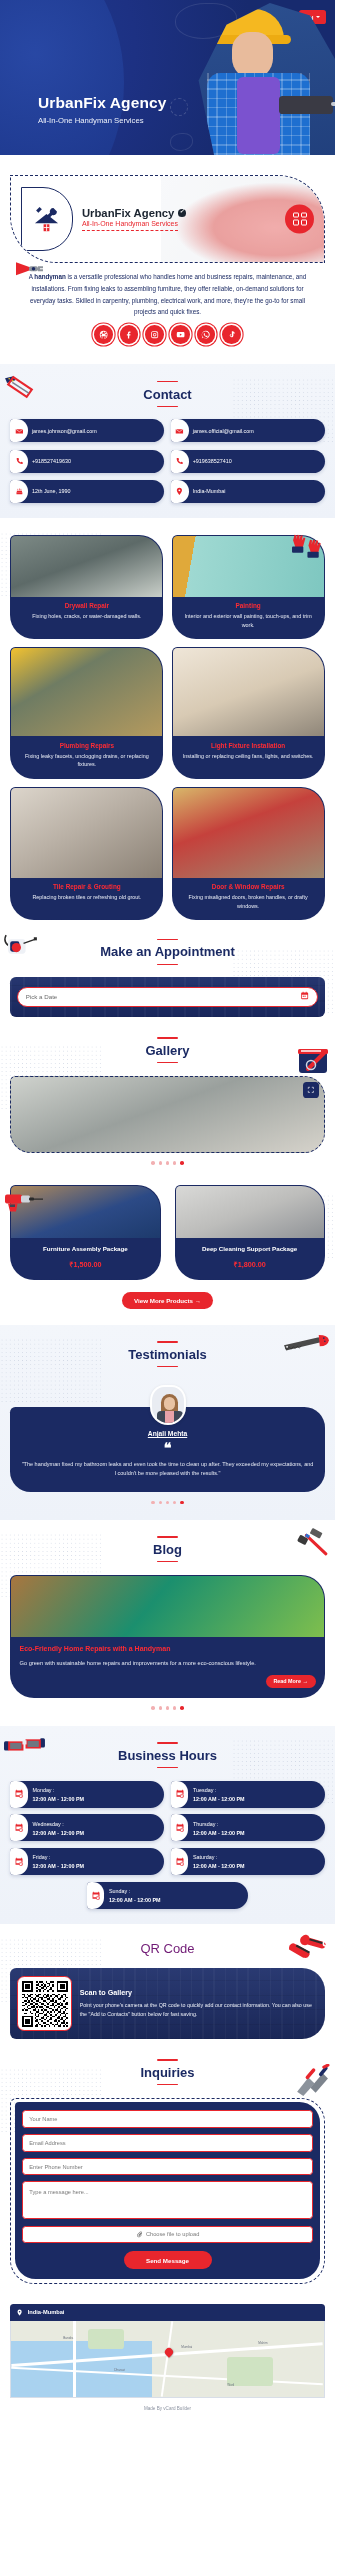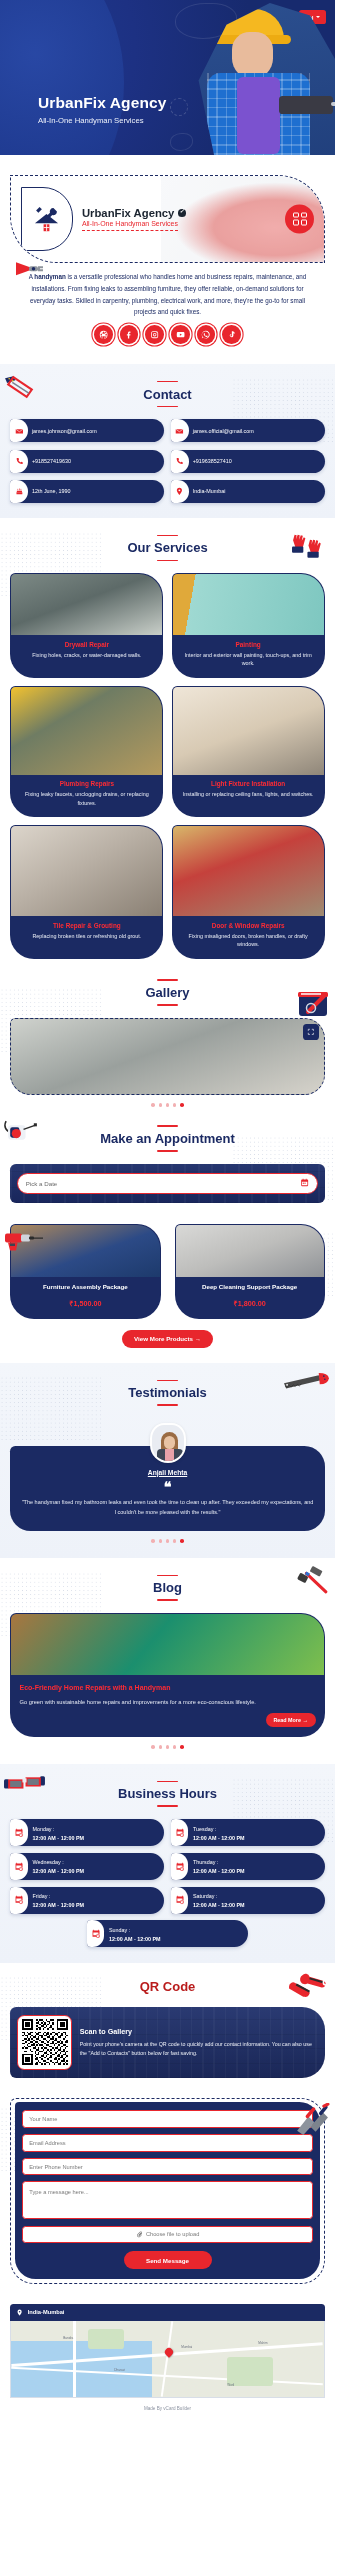--- a/index.html
+++ b/index.html
@@ -128,21 +128,21 @@
     background-image:radial-gradient(#c6cede 0.5px, transparent 0.5px); background-size:4.1px 4.1px; opacity:.75;
   }
   .dotgrid-r {
     position:absolute; right:0; top:13.4px; width:103px; height:67px;
     background-image:radial-gradient(#c6cede 0.5px, transparent 0.5px); background-size:4.1px 4.1px; opacity:.75;
   }
   .sec-head { text-align:center; position:relative; z-index:2; margin-bottom:12.4px; }
   .sec-head .bar { width:21.6px; height:1.5px; background:#e8262d; margin:0 auto 4.1px; border-radius:1px; }
   .sec-head .bar.bottom { margin:4.1px auto 0; }
   .sec-title { font-size:13px; font-weight:800; color:#1b2a63; display:inline-block; }
-  .sec-title.dark { color:#b91c1c; font-weight:700; }
+  .sec-title.dark { color:#701a75; font-weight:400; }
 
   
   .contact-grid { display:grid; grid-template-columns:1fr 1fr; gap:7.2px 7.2px; position:relative; z-index:2; }
   .c-item {
     background:#1b2a63; border-radius:4.1px 13.4px 13.4px 4.1px;
     display:flex; align-items:center; min-height:23px; position:relative;
     box-shadow:0 1.5px 3.6px rgba(27,42,99,.18); overflow:hidden;
   }
   .c-badge {
     width:17.5px; height:23px; background:#fff; border-radius:0 11.3px 11.3px 0;
@@ -493,25 +493,20 @@
   </section>
 
   <section class="section">
     <div class="dotgrid-l"></div>
     <svg class="gloves" viewBox="0 0 74 56">
       <path d="M4 16 l3-11 4 1 -1 8 3-9 4 1 -1 9 3-9 4 1 -2 10 4-7 3 2 -5 18 -13 4z" fill="#e8262d"></path>
       <rect x="2" y="28" width="22" height="12" rx="2" fill="#1b2a63"></rect>
       <path d="M34 26 l3-11 4 1 -1 8 3-9 4 1 -1 9 3-9 4 1 -2 10 4-7 3 2 -5 18 -13 4z" fill="#e8262d"></path>
       <rect x="32" y="38" width="22" height="12" rx="2" fill="#1b2a63"></rect>
     </svg>
-    <div class="sec-head">
-      <div class="bar"></div>
-      <div class="sec-title">Our Services</div>
-      <div class="bar bottom"></div>
-    </div>
     <div class="svc-grid">
       <div class="svc-card">
         <div class="svc-img" style="background:linear-gradient(160deg,#7d8a86 0%,#5d6a68 45%,#c9cfc9 100%);"></div>
         <div class="svc-body">
           <div class="svc-name">Drywall Repair</div>
           <div class="svc-desc">Fixing holes, cracks, or water-damaged walls.</div>
         </div>
       </div>
       <div class="svc-card">
         <div class="svc-img" style="background:linear-gradient(100deg,#e0a93a 0%,#e0a93a 14%,#9fd9d2 14%,#7ec7c0 100%);"></div>
@@ -541,50 +536,20 @@
           <div class="svc-desc">Replacing broken tiles or refreshing old grout.</div>
         </div>
       </div>
       <div class="svc-card">
         <div class="svc-img" style="height:90px;background:linear-gradient(160deg,#d8b76a 0%,#c5413c 40%,#9e8b72 100%);"></div>
         <div class="svc-body">
           <div class="svc-name">Door &amp; Window Repairs</div>
           <div class="svc-desc">Fixing misaligned doors, broken handles, or drafty windows.</div>
         </div>
       </div>
-    </div>
-  </section>
-
-  <section class="section" style="padding-top:5.2px;">
-    <div class="dotgrid-l"></div>
-    <svg class="paintbucket" viewBox="0 0 70 66">
-      <path d="M6 20 h56 v34 a6 6 0 01-6 6 H12 a6 6 0 01-6-6z" fill="#1b2a63"></path>
-      <rect x="4" y="12" width="60" height="10" rx="3" fill="#e8262d"></rect>
-      <path d="M10 16 h40" stroke="#fff" stroke-width="3"></path>
-      <path d="M24 52 L56 20" stroke="#e8262d" stroke-width="8" stroke-linecap="round"></path>
-      <circle cx="30" cy="44" r="9" fill="none" stroke="#cfd6e3" stroke-width="3"></circle>
-    </svg>
-    <div class="sec-head">
-      <div class="bar"></div>
-      <div class="sec-title">Gallery</div>
-      <div class="bar bottom"></div>
-    </div>
-    <div class="gal-card" style="background:linear-gradient(160deg,#cfd2cd 0%,#9aa09d 45%,#d6d3cb 100%);">
-      <div class="gal-expand">
-        <svg viewBox="0 0 24 24">
-            <path d="M4 9V4h5M20 9V4h-5M4 15v5h5M20 15v5h-5"></path>
-          </svg>
-      </div>
-    </div>
-    <div class="dots-nav">
-      <i></i>
-      <i></i>
-      <i></i>
-      <i></i>
-      <i class="on"></i>
     </div>
   </section>
 
   <section class="section" style="padding-top:3.1px;">
     <div class="dotgrid-r"></div>
     <svg class="tape" viewBox="0 0 74 56">
       <path d="M6 6 q-6 12 4 20" fill="none" stroke="#2b2b2b" stroke-width="3"></path>
       <rect x="10" y="14" width="34" height="28" rx="6" fill="#eef1f6"></rect>
       <rect x="14" y="18" width="18" height="20" rx="4" fill="#1b2a63"></rect>
       <circle cx="26" cy="30" r="9" fill="#e8262d"></circle>
@@ -599,20 +564,50 @@
     <div class="appt-card">
       <div class="toolwall"></div>
       <div class="date-field">
         <span class="ph">Pick a Date</span>
         <span class="cal"><svg viewBox="0 0 24 24">
               <path d="M7 2v2H5a2 2 0 00-2 2v13a2 2 0 002 2h14a2 2 0 002-2V6a2 2 0 00-2-2h-2V2h-2v2H9V2H7zm12 8v9H5v-9h14z"></path>
               <rect x="7" y="12" width="3" height="3"></rect>
               <rect x="11.5" y="12" width="3" height="3"></rect>
             </svg></span>
       </div>
+    </div>
+  </section>
+
+  <section class="section" style="padding-top:5.2px;">
+    <div class="dotgrid-l"></div>
+    <svg class="paintbucket" viewBox="0 0 70 66">
+      <path d="M6 20 h56 v34 a6 6 0 01-6 6 H12 a6 6 0 01-6-6z" fill="#1b2a63"></path>
+      <rect x="4" y="12" width="60" height="10" rx="3" fill="#e8262d"></rect>
+      <path d="M10 16 h40" stroke="#fff" stroke-width="3"></path>
+      <path d="M24 52 L56 20" stroke="#e8262d" stroke-width="8" stroke-linecap="round"></path>
+      <circle cx="30" cy="44" r="9" fill="none" stroke="#cfd6e3" stroke-width="3"></circle>
+    </svg>
+    <div class="sec-head">
+      <div class="bar"></div>
+      <div class="sec-title">Gallery</div>
+      <div class="bar bottom"></div>
+    </div>
+    <div class="gal-card" style="background:linear-gradient(160deg,#cfd2cd 0%,#9aa09d 45%,#d6d3cb 100%);">
+      <div class="gal-expand">
+        <svg viewBox="0 0 24 24">
+            <path d="M4 9V4h5M20 9V4h-5M4 15v5h5M20 15v5h-5"></path>
+          </svg>
+      </div>
+    </div>
+    <div class="dots-nav">
+      <i></i>
+      <i></i>
+      <i></i>
+      <i></i>
+      <i class="on"></i>
     </div>
   </section>
 
   <section class="section" style="padding-top:5.2px;">
     <div class="dotgrid-r"></div>
     <svg class="drill-ico" viewBox="0 0 84 46">
       <rect x="4" y="6" width="34" height="18" rx="4" fill="#e8262d"></rect>
       <rect x="36" y="8" width="18" height="14" rx="3" fill="#cfd4db"></rect>
       <rect x="52" y="12" width="10" height="6" rx="2" fill="#2b2b2b"></rect>
       <rect x="60" y="14" width="20" height="2.5" fill="#2b2b2b"></rect>
@@ -1030,20 +1025,25 @@
 
   <section class="section" style="padding-top:4.1px;">
     <div class="dotgrid-l"></div>
     <svg class="trowel" viewBox="0 0 74 68">
       <path d="M10 54 L32 26 L44 38 L22 62 Z" fill="#8c939c"></path>
       <path d="M30 26 L42 12" stroke="#e8262d" stroke-width="7" stroke-linecap="round"></path>
       <path d="M36 46 L60 18 L70 28 L46 56 Z" fill="#7d848d"></path>
       <path d="M56 20 L66 8" stroke="#1b2a63" stroke-width="7" stroke-linecap="round"></path>
       <path d="M62 6 L70 2" stroke="#e8262d" stroke-width="6" stroke-linecap="round"></path>
     </svg>
+    <div class="sec-head">
+      <div class="bar"></div>
+      <div class="sec-title">Inquiries</div>
+      <div class="bar bottom"></div>
+    </div>
     <div class="form-outer">
       <div class="form-card">
         <div class="f-field">
           <span>Your Name</span>
         </div>
         <div class="f-field">
           <span>Email Address</span>
         </div>
         <div class="f-field">
           <span>Enter Phone Number</span>

